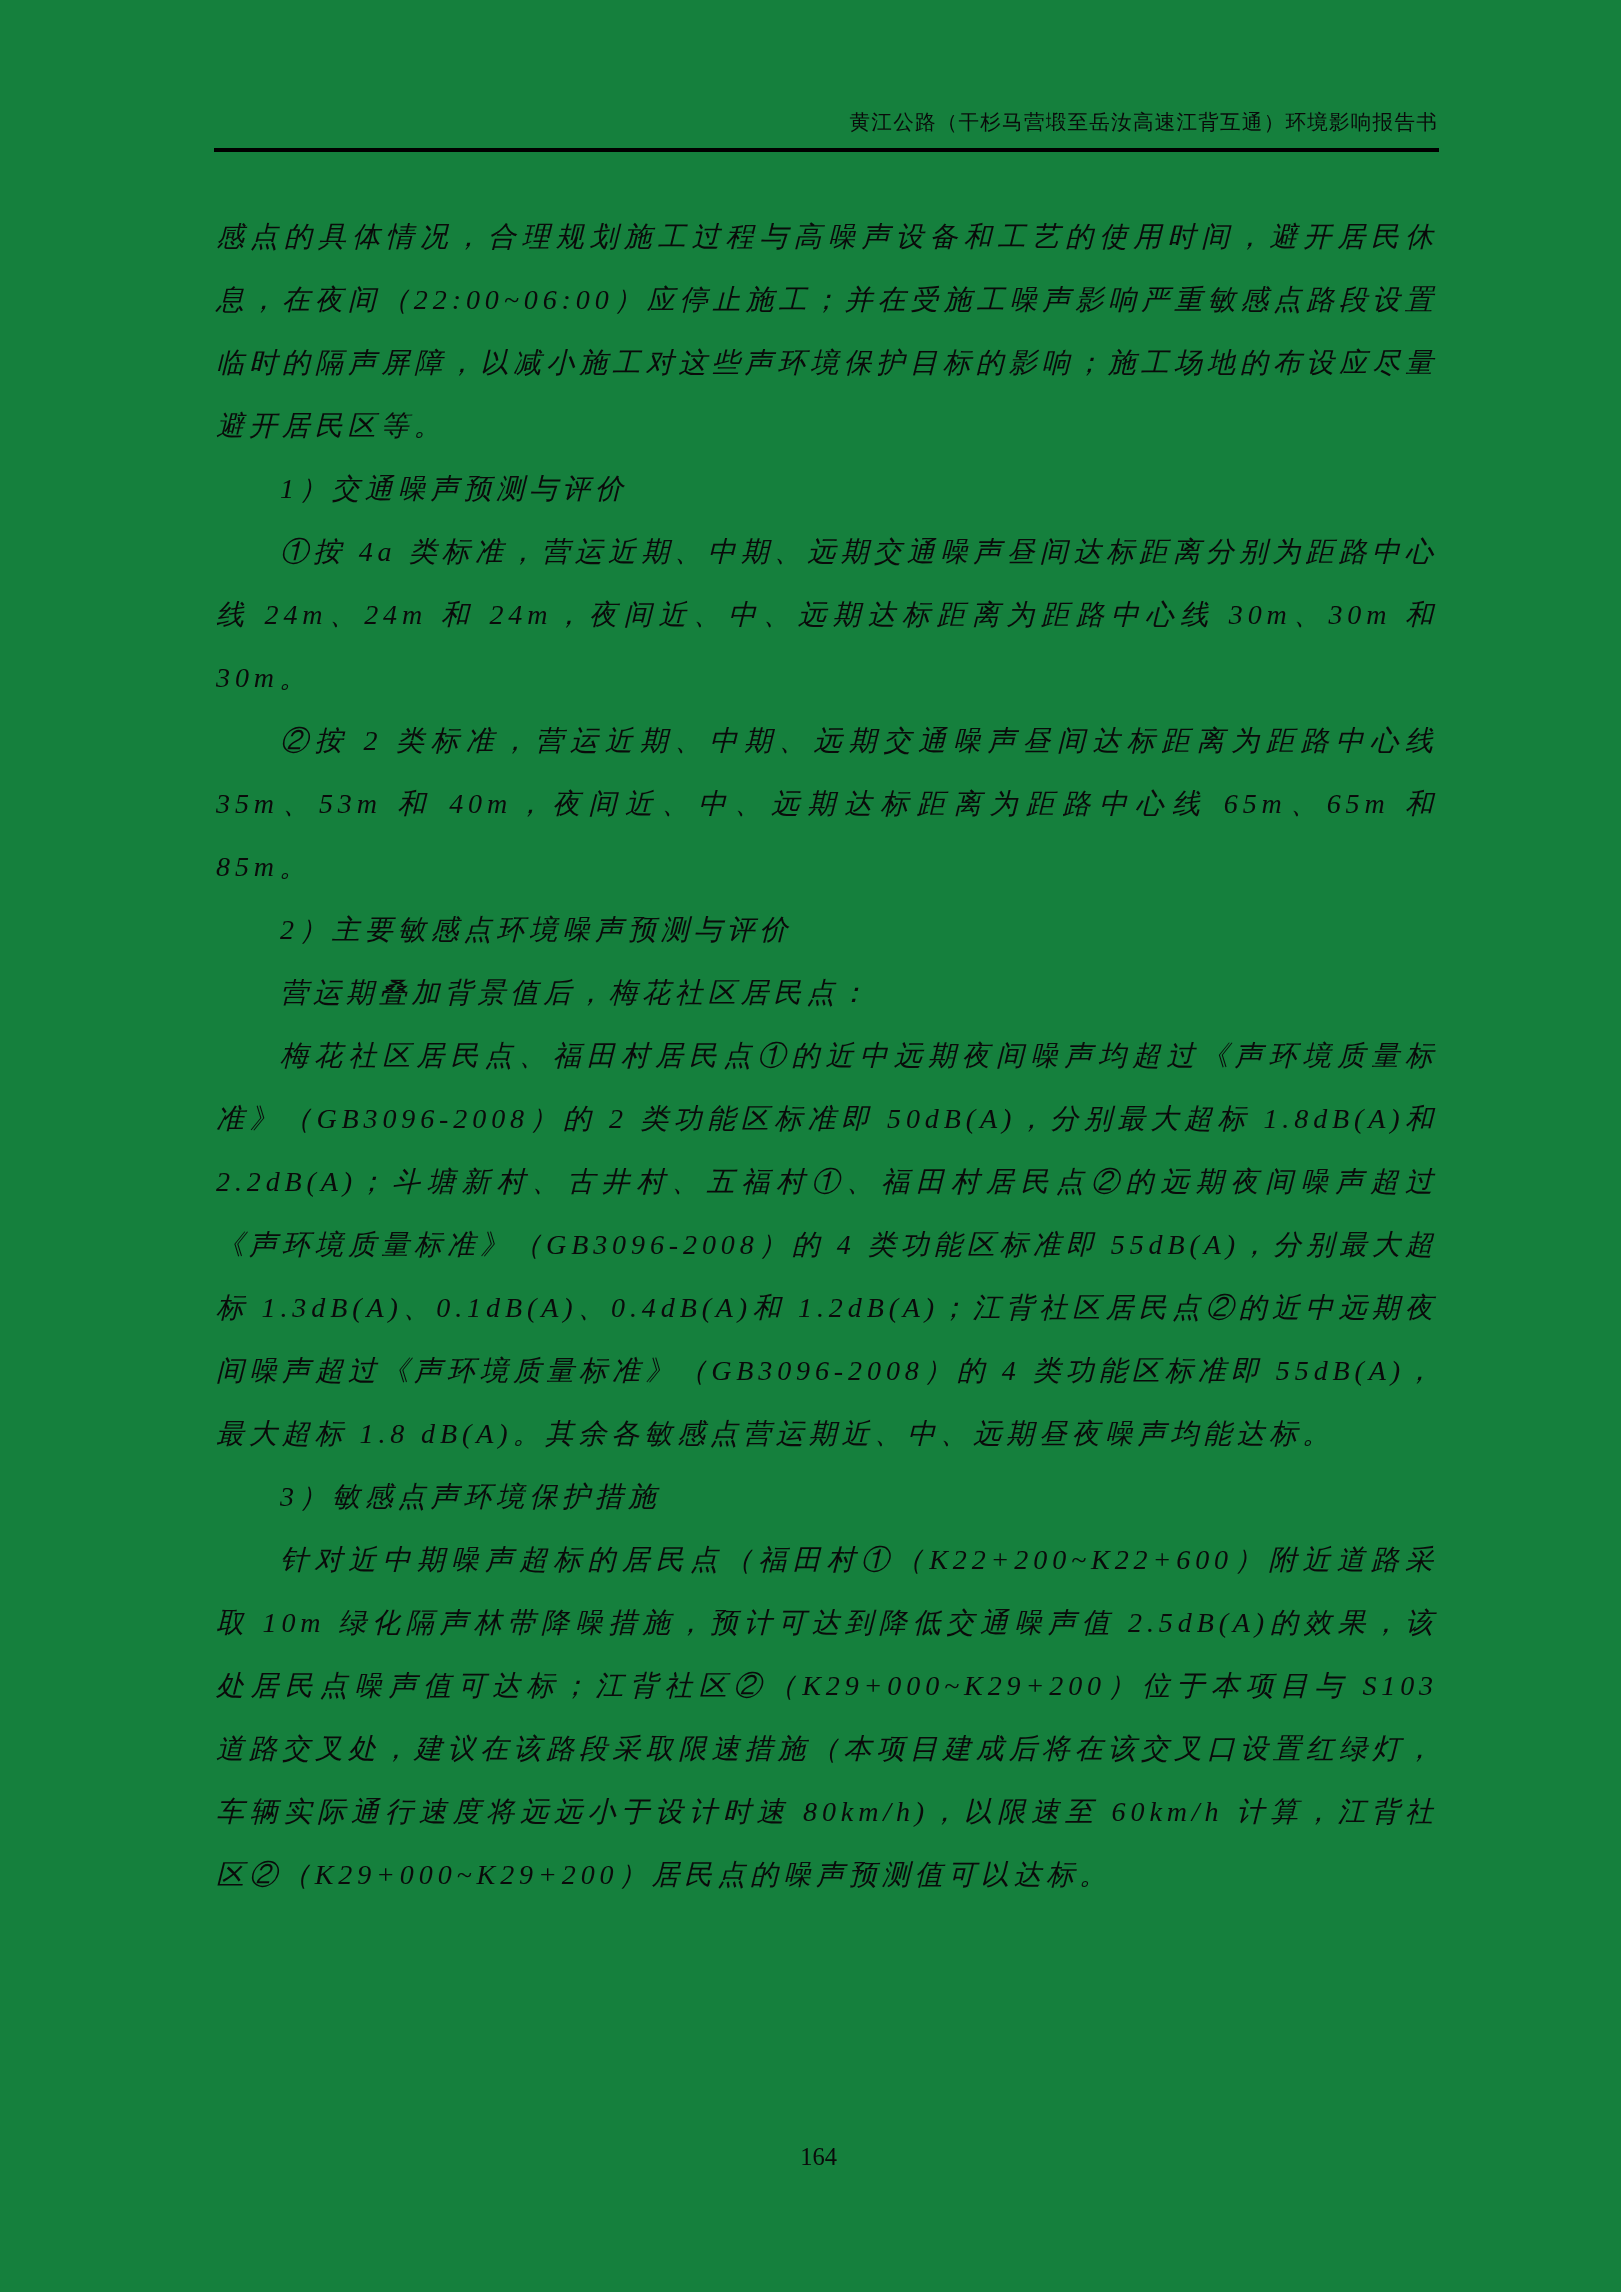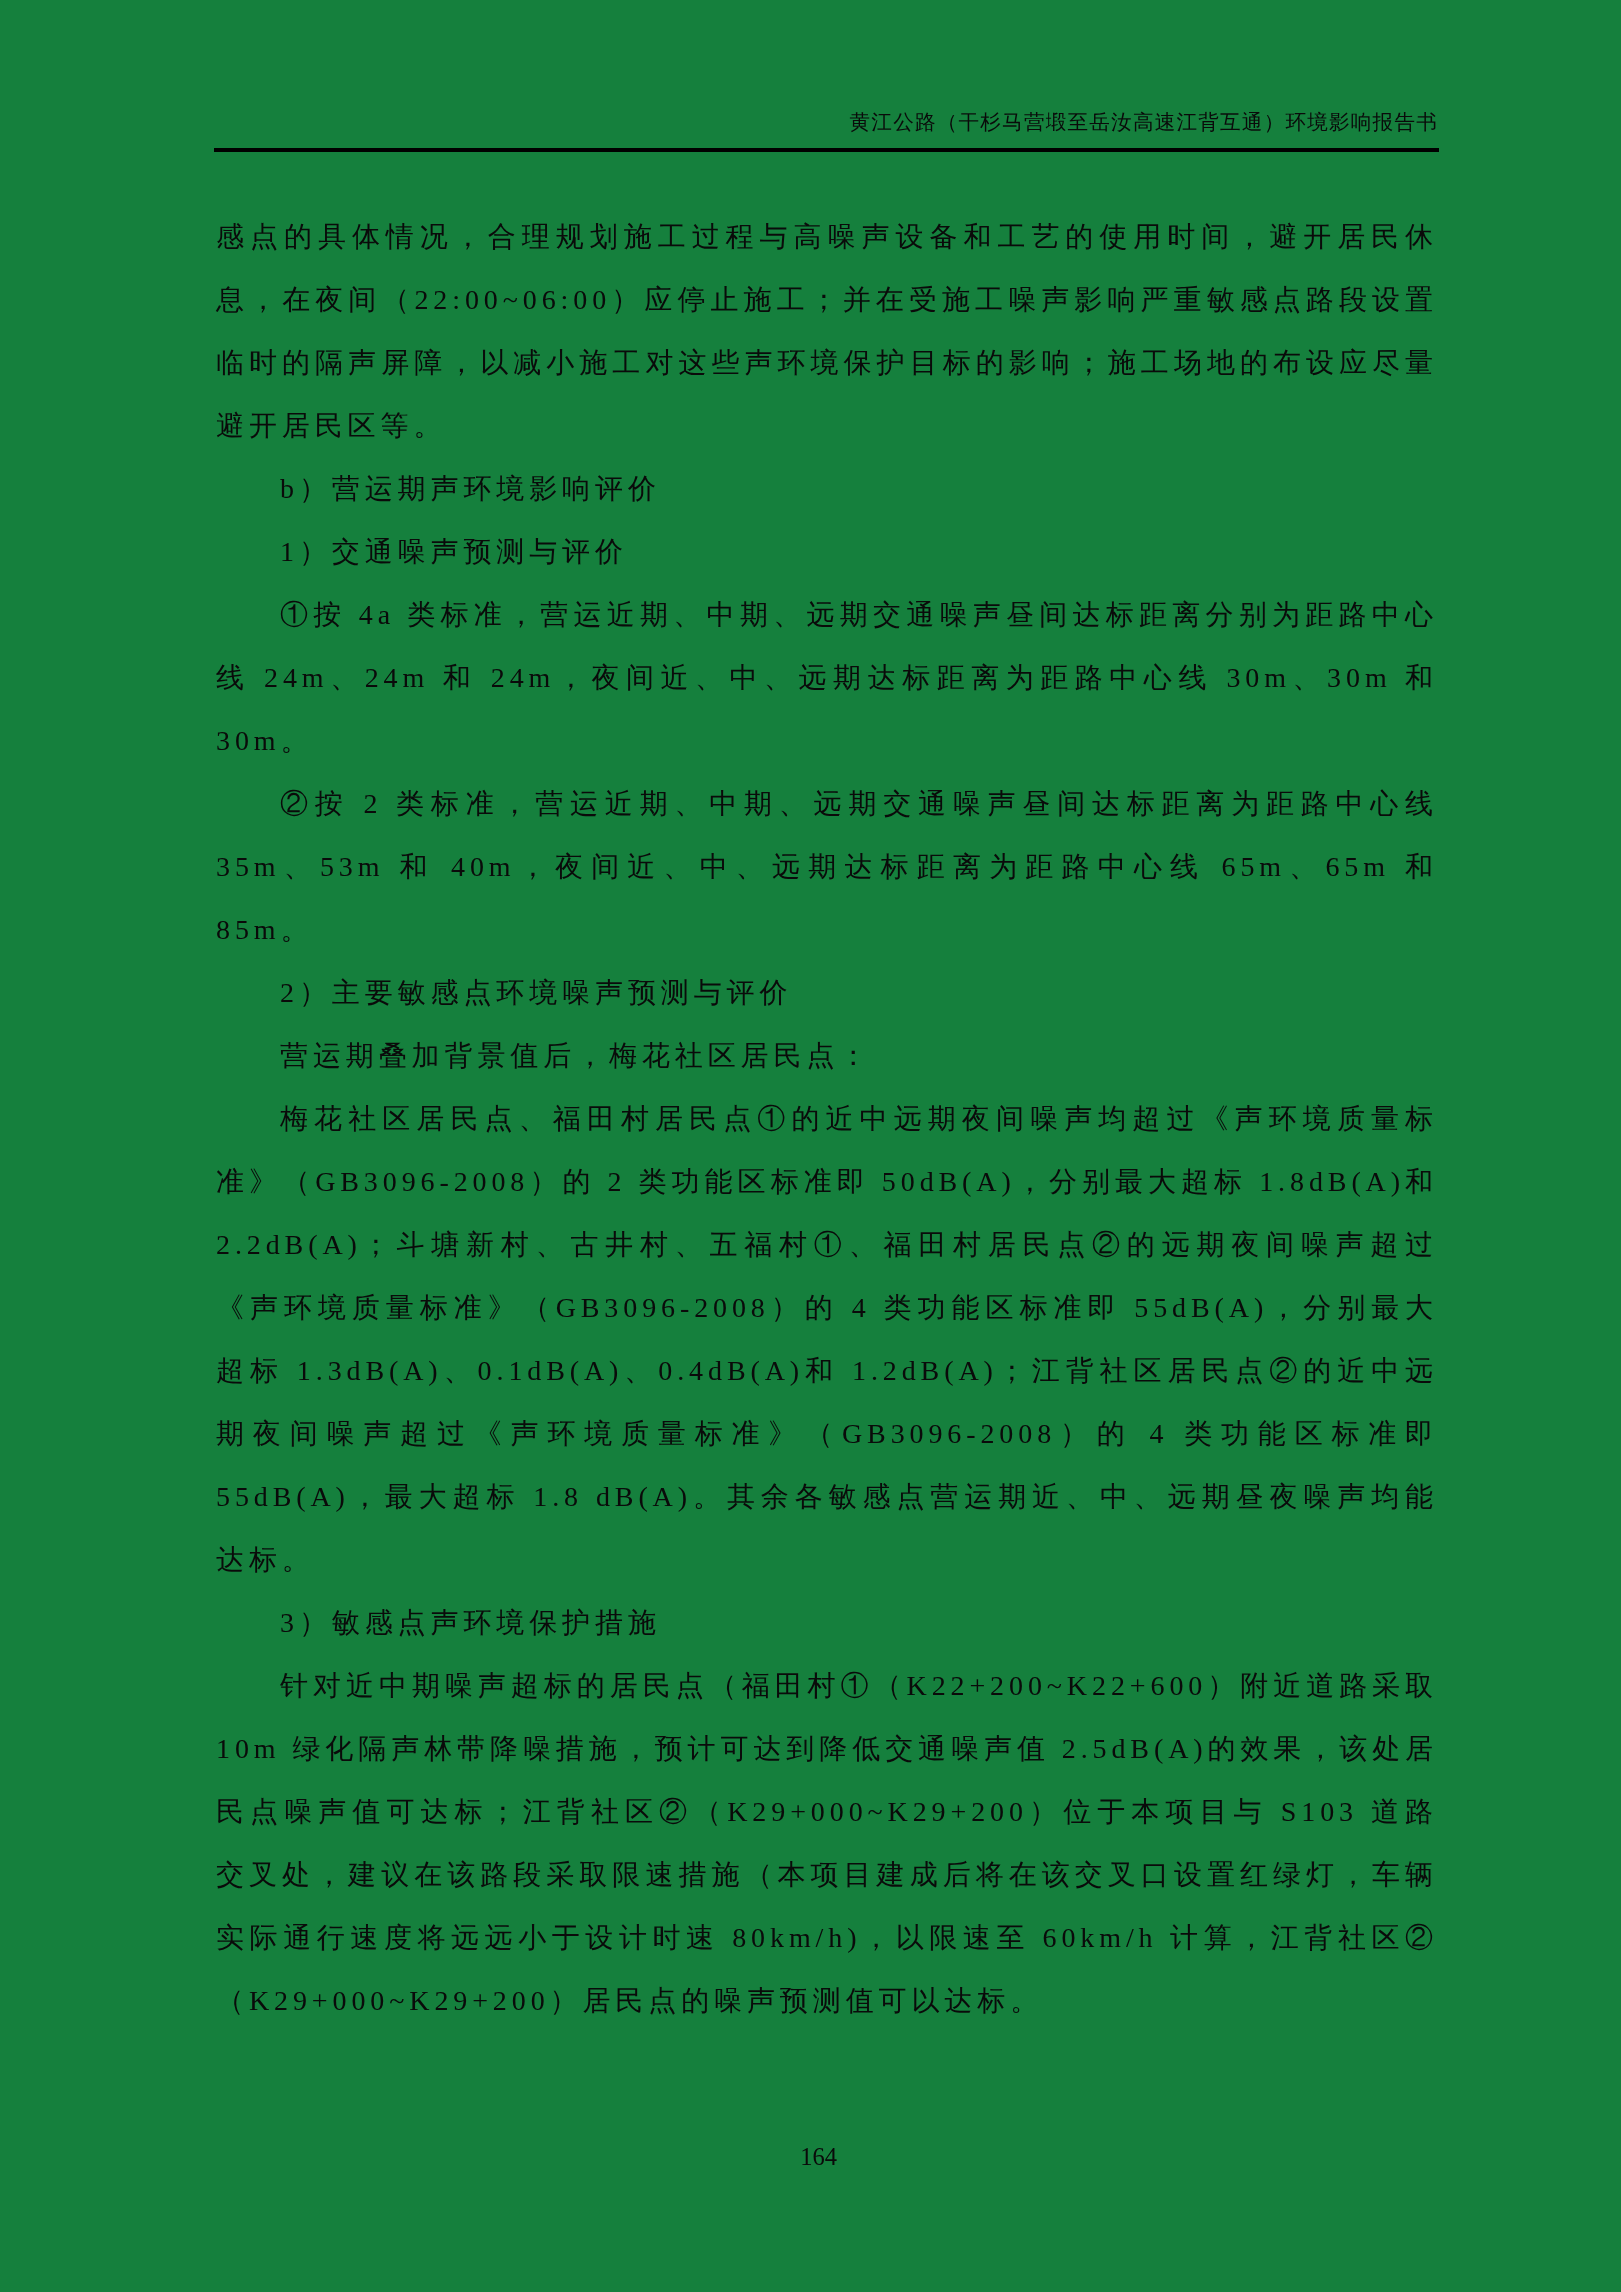--- a/index.html
+++ b/index.html
@@ -43,20 +43,21 @@
     font-size: 28px;
     line-height: 63px;
     letter-spacing: 4.9px;
     text-align: justify;
     text-justify: inter-character;
     color: #0a0a0a;
   }
   .body-text p {
     margin: 0;
     padding: 0;
+    font-style: italic;
   }
   .body-text p.indent {
     text-indent: 64px;
   }
   .page-number {
     position: absolute;
     top: 2143px;
     left: 8px;
     width: 100%;
     text-align: center;
@@ -69,21 +70,20 @@
 <body>
 
 <div class="page">
 
   <div class="header-title">黄江公路（干杉马营塅至岳汝高速江背互通）环境影响报告书</div>
 
   <div class="header-rule"></div>
 
   <div class="body-text">
     <p>感点的具体情况，合理规划施工过程与高噪声设备和工艺的使用时间，避开居民休息，在夜间（22:00~06:00）应停止施工；并在受施工噪声影响严重敏感点路段设置临时的隔声屏障，以减小施工对这些声环境保护目标的影响；施工场地的布设应尽量避开居民区等。</p>
-    <p class="indent">b）营运期声环境影响评价</p>
     <p class="indent">1）交通噪声预测与评价</p>
     <p class="indent">①按 4a 类标准，营运近期、中期、远期交通噪声昼间达标距离分别为距路中心线 24m、24m 和 24m，夜间近、中、远期达标距离为距路中心线 30m、30m 和 30m。</p>
     <p class="indent">②按 2 类标准，营运近期、中期、远期交通噪声昼间达标距离为距路中心线 35m、53m 和 40m，夜间近、中、远期达标距离为距路中心线 65m、65m 和 85m。</p>
     <p class="indent">2）主要敏感点环境噪声预测与评价</p>
     <p class="indent">营运期叠加背景值后，梅花社区居民点：</p>
     <p class="indent">梅花社区居民点、福田村居民点①的近中远期夜间噪声均超过《声环境质量标准》（GB3096-2008）的 2 类功能区标准即 50dB(A)，分别最大超标 1.8dB(A)和 2.2dB(A)；斗塘新村、古井村、五福村①、福田村居民点②的远期夜间噪声超过《声环境质量标准》（GB3096-2008）的 4 类功能区标准即 55dB(A)，分别最大超标 1.3dB(A)、0.1dB(A)、0.4dB(A)和 1.2dB(A)；江背社区居民点②的近中远期夜间噪声超过《声环境质量标准》（GB3096-2008）的 4 类功能区标准即 55dB(A)，最大超标 1.8 dB(A)。其余各敏感点营运期近、中、远期昼夜噪声均能达标。</p>
     <p class="indent">3）敏感点声环境保护措施</p>
     <p class="indent">针对近中期噪声超标的居民点（福田村①（K22+200~K22+600）附近道路采取 10m 绿化隔声林带降噪措施，预计可达到降低交通噪声值 2.5dB(A)的效果，该处居民点噪声值可达标；江背社区②（K29+000~K29+200）位于本项目与 S103 道路交叉处，建议在该路段采取限速措施（本项目建成后将在该交叉口设置红绿灯，车辆实际通行速度将远远小于设计时速 80km/h)，以限速至 60km/h 计算，江背社区②（K29+000~K29+200）居民点的噪声预测值可以达标。</p>
   </div>
 

